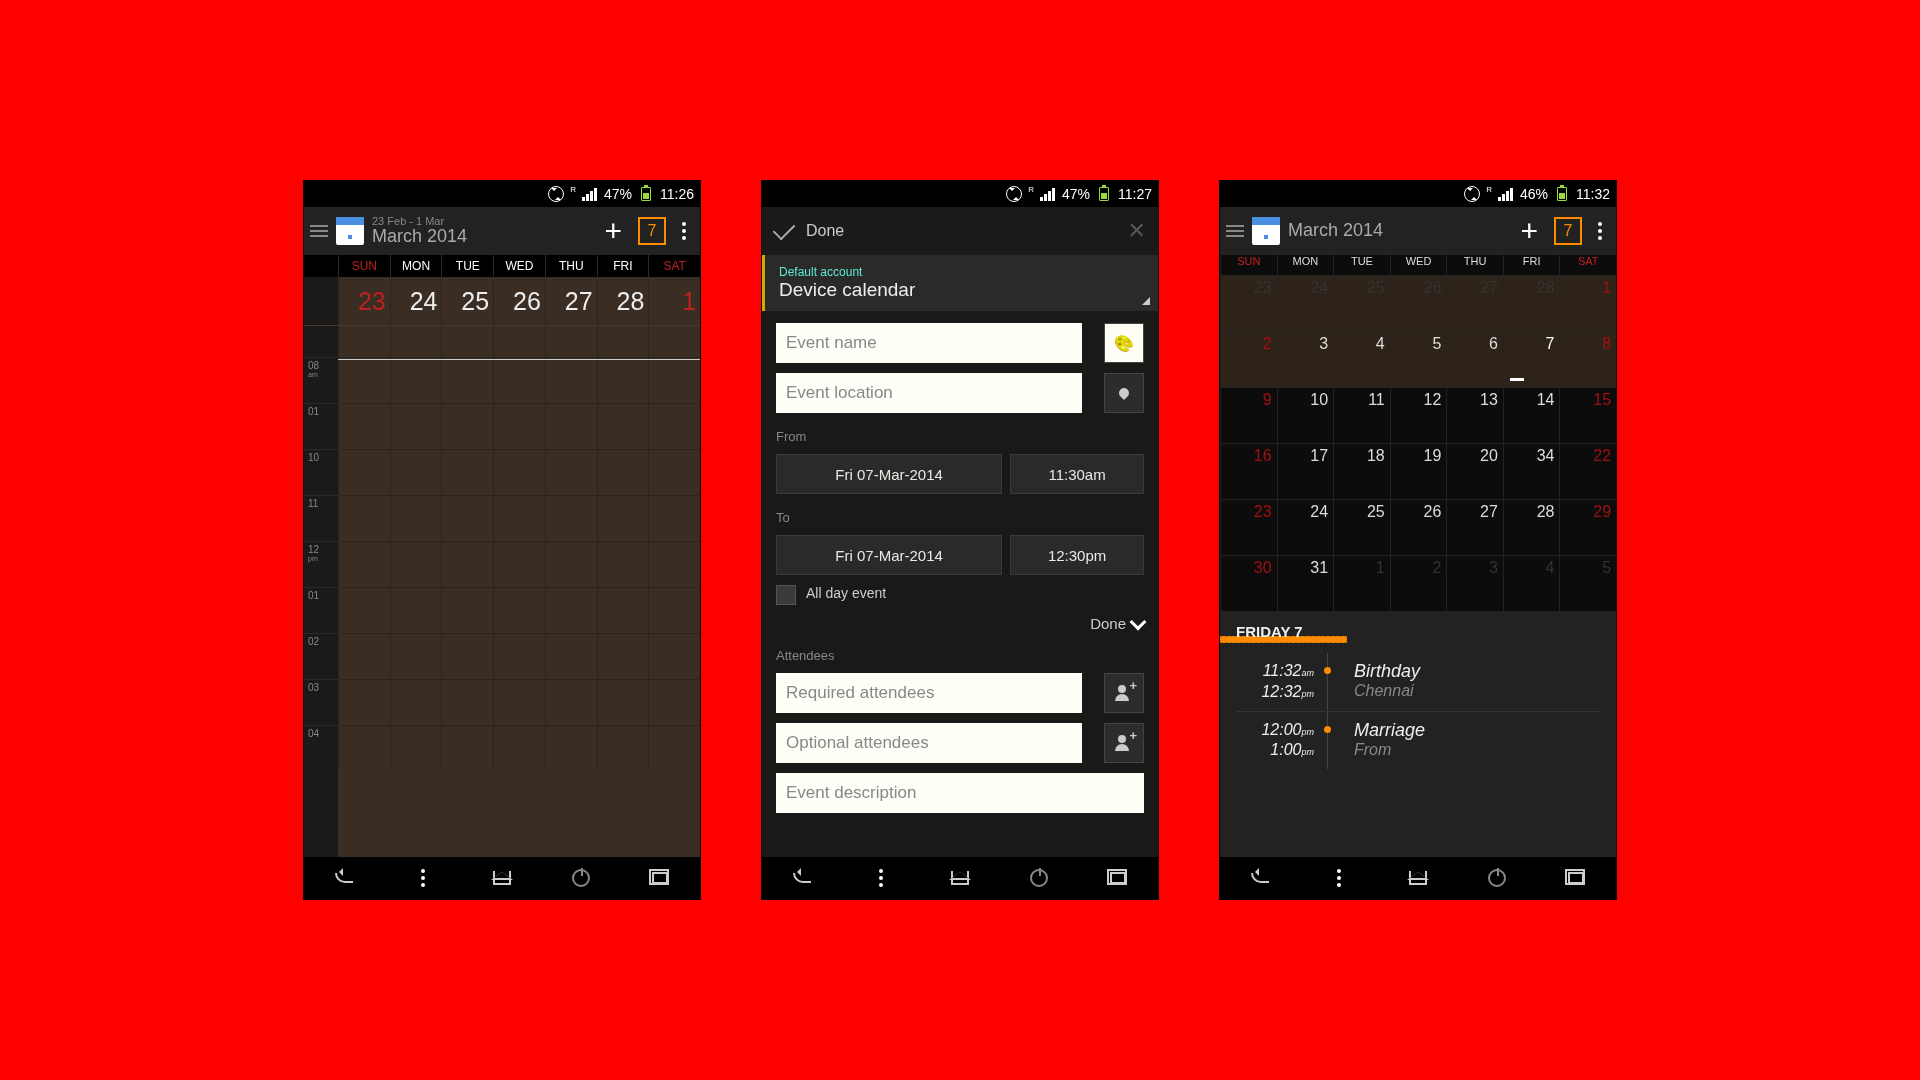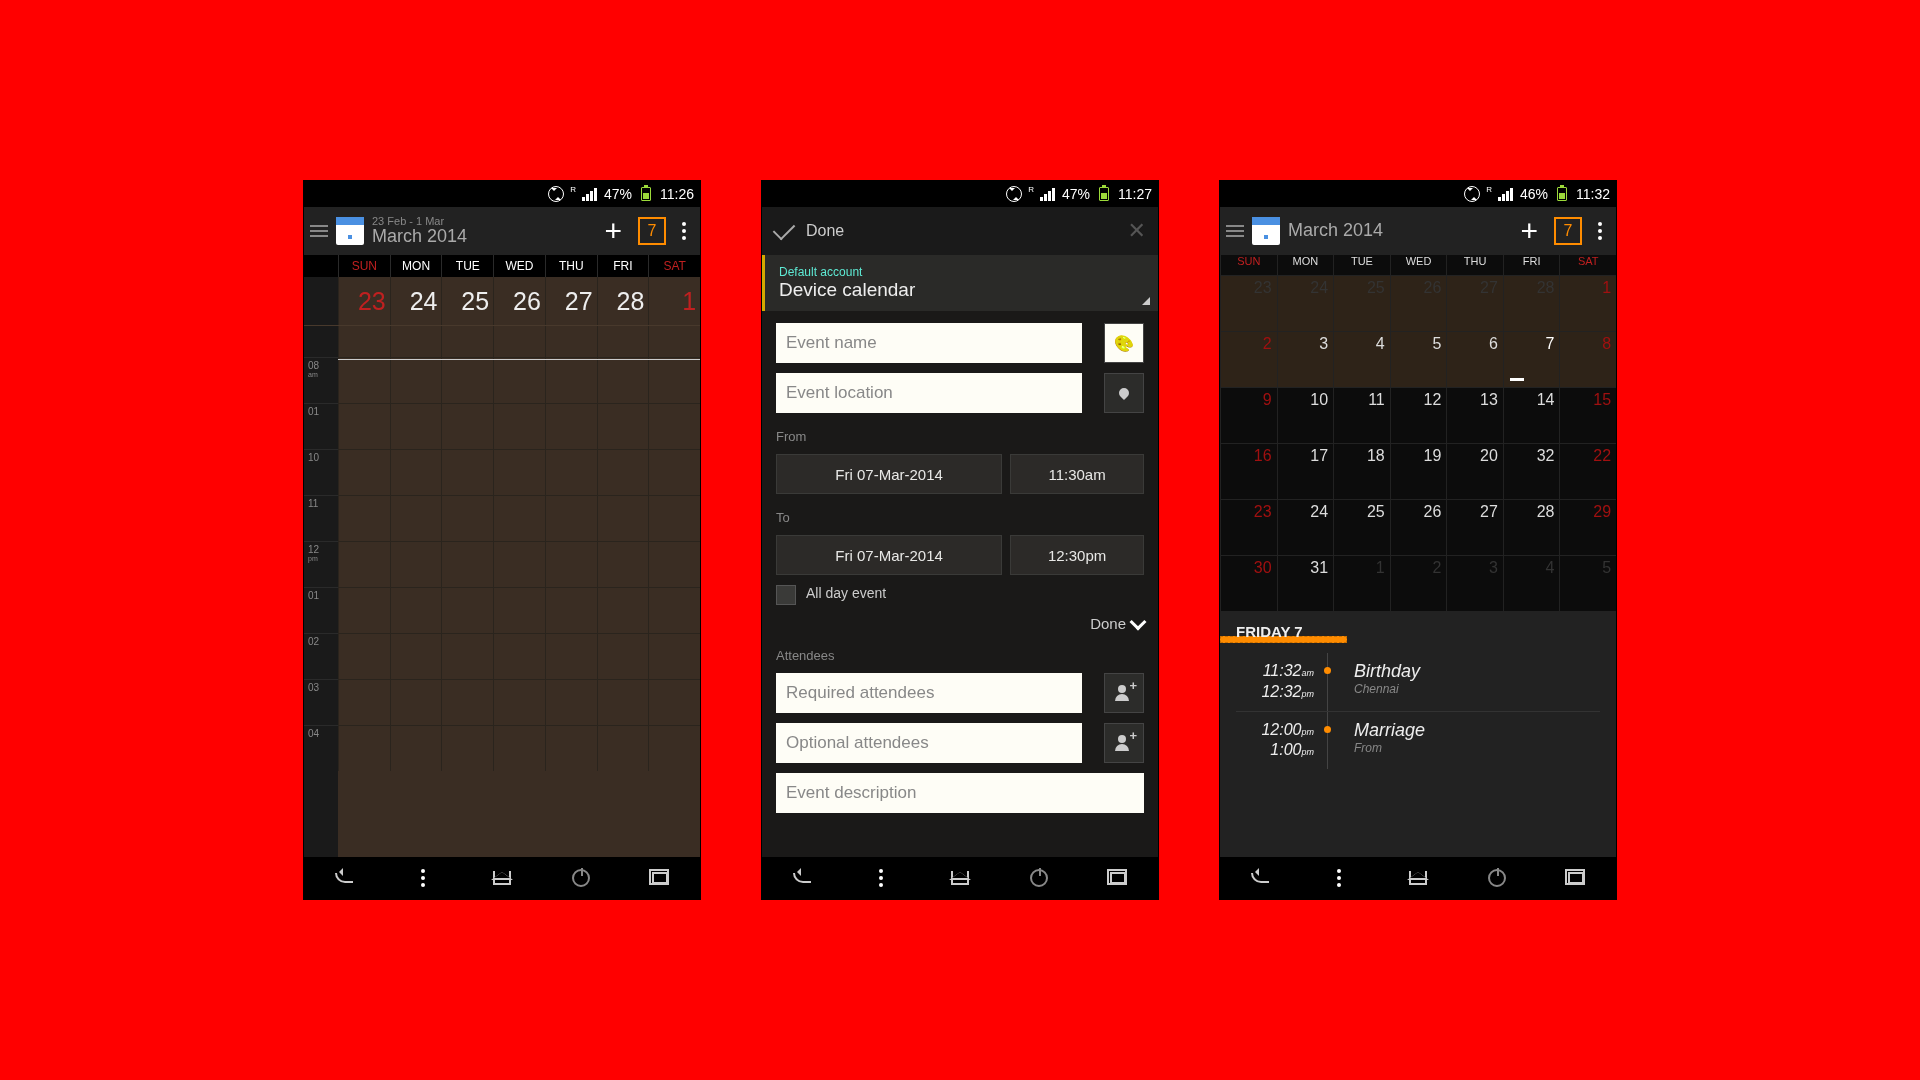--- a/index.html
+++ b/index.html
@@ -143,21 +143,21 @@
   .agenda{background:#222;padding:12px 16px;color:#eee;}
   .agenda-title{font-weight:bold;font-size:15px;margin-bottom:8px;}
   .agenda-bar{height:7px;background:#ff8c00;border:1px dashed #cc7000;margin:-12px -16px 10px -16px;width:35%;}
   .ag-item{display:flex;gap:20px;padding:8px 0;border-top:1px solid #333;position:relative;font-style:italic;}
   .ag-item:first-of-type{border-top:none;}
   .ag-times{width:78px;text-align:right;font-size:16px;line-height:1.3;}
   .ag-times .pm{font-size:9px;}
   .ag-dot{width:7px;height:7px;background:#ff8c00;border-radius:50%;position:absolute;left:88px;top:14px;}
   .ag-vline{position:absolute;left:91px;top:0;bottom:0;width:1px;background:#444;}
   .ag-text .t{font-size:18px;color:#eee;}
-  .ag-text .loc{font-size:12px;color:#888;}
+  .ag-text .loc{font-size:16px;color:#888;}
   .palette-emoji{filter:sepia(1) saturate(4) hue-rotate(10deg);}
 </style>
 </head>
 <body>
 
 <div class="phone">
   <div class="statusbar">
     <span class="icon">
         <span class="sync-icon"></span>
       </span>
@@ -519,21 +519,21 @@
           <div class="mc">13</div>
           <div class="mc">14</div>
           <div class="mc red-d">15</div>
         </div>
         <div class="mrow">
           <div class="mc red-d">16</div>
           <div class="mc">17</div>
           <div class="mc">18</div>
           <div class="mc">19</div>
           <div class="mc">20</div>
-          <div class="mc">32</div>
+          <div class="mc">34</div>
           <div class="mc red-d">22</div>
         </div>
         <div class="mrow">
           <div class="mc red-d">23</div>
           <div class="mc">24</div>
           <div class="mc">25</div>
           <div class="mc">26</div>
           <div class="mc">27</div>
           <div class="mc">28</div>
           <div class="mc red-d">29</div>

